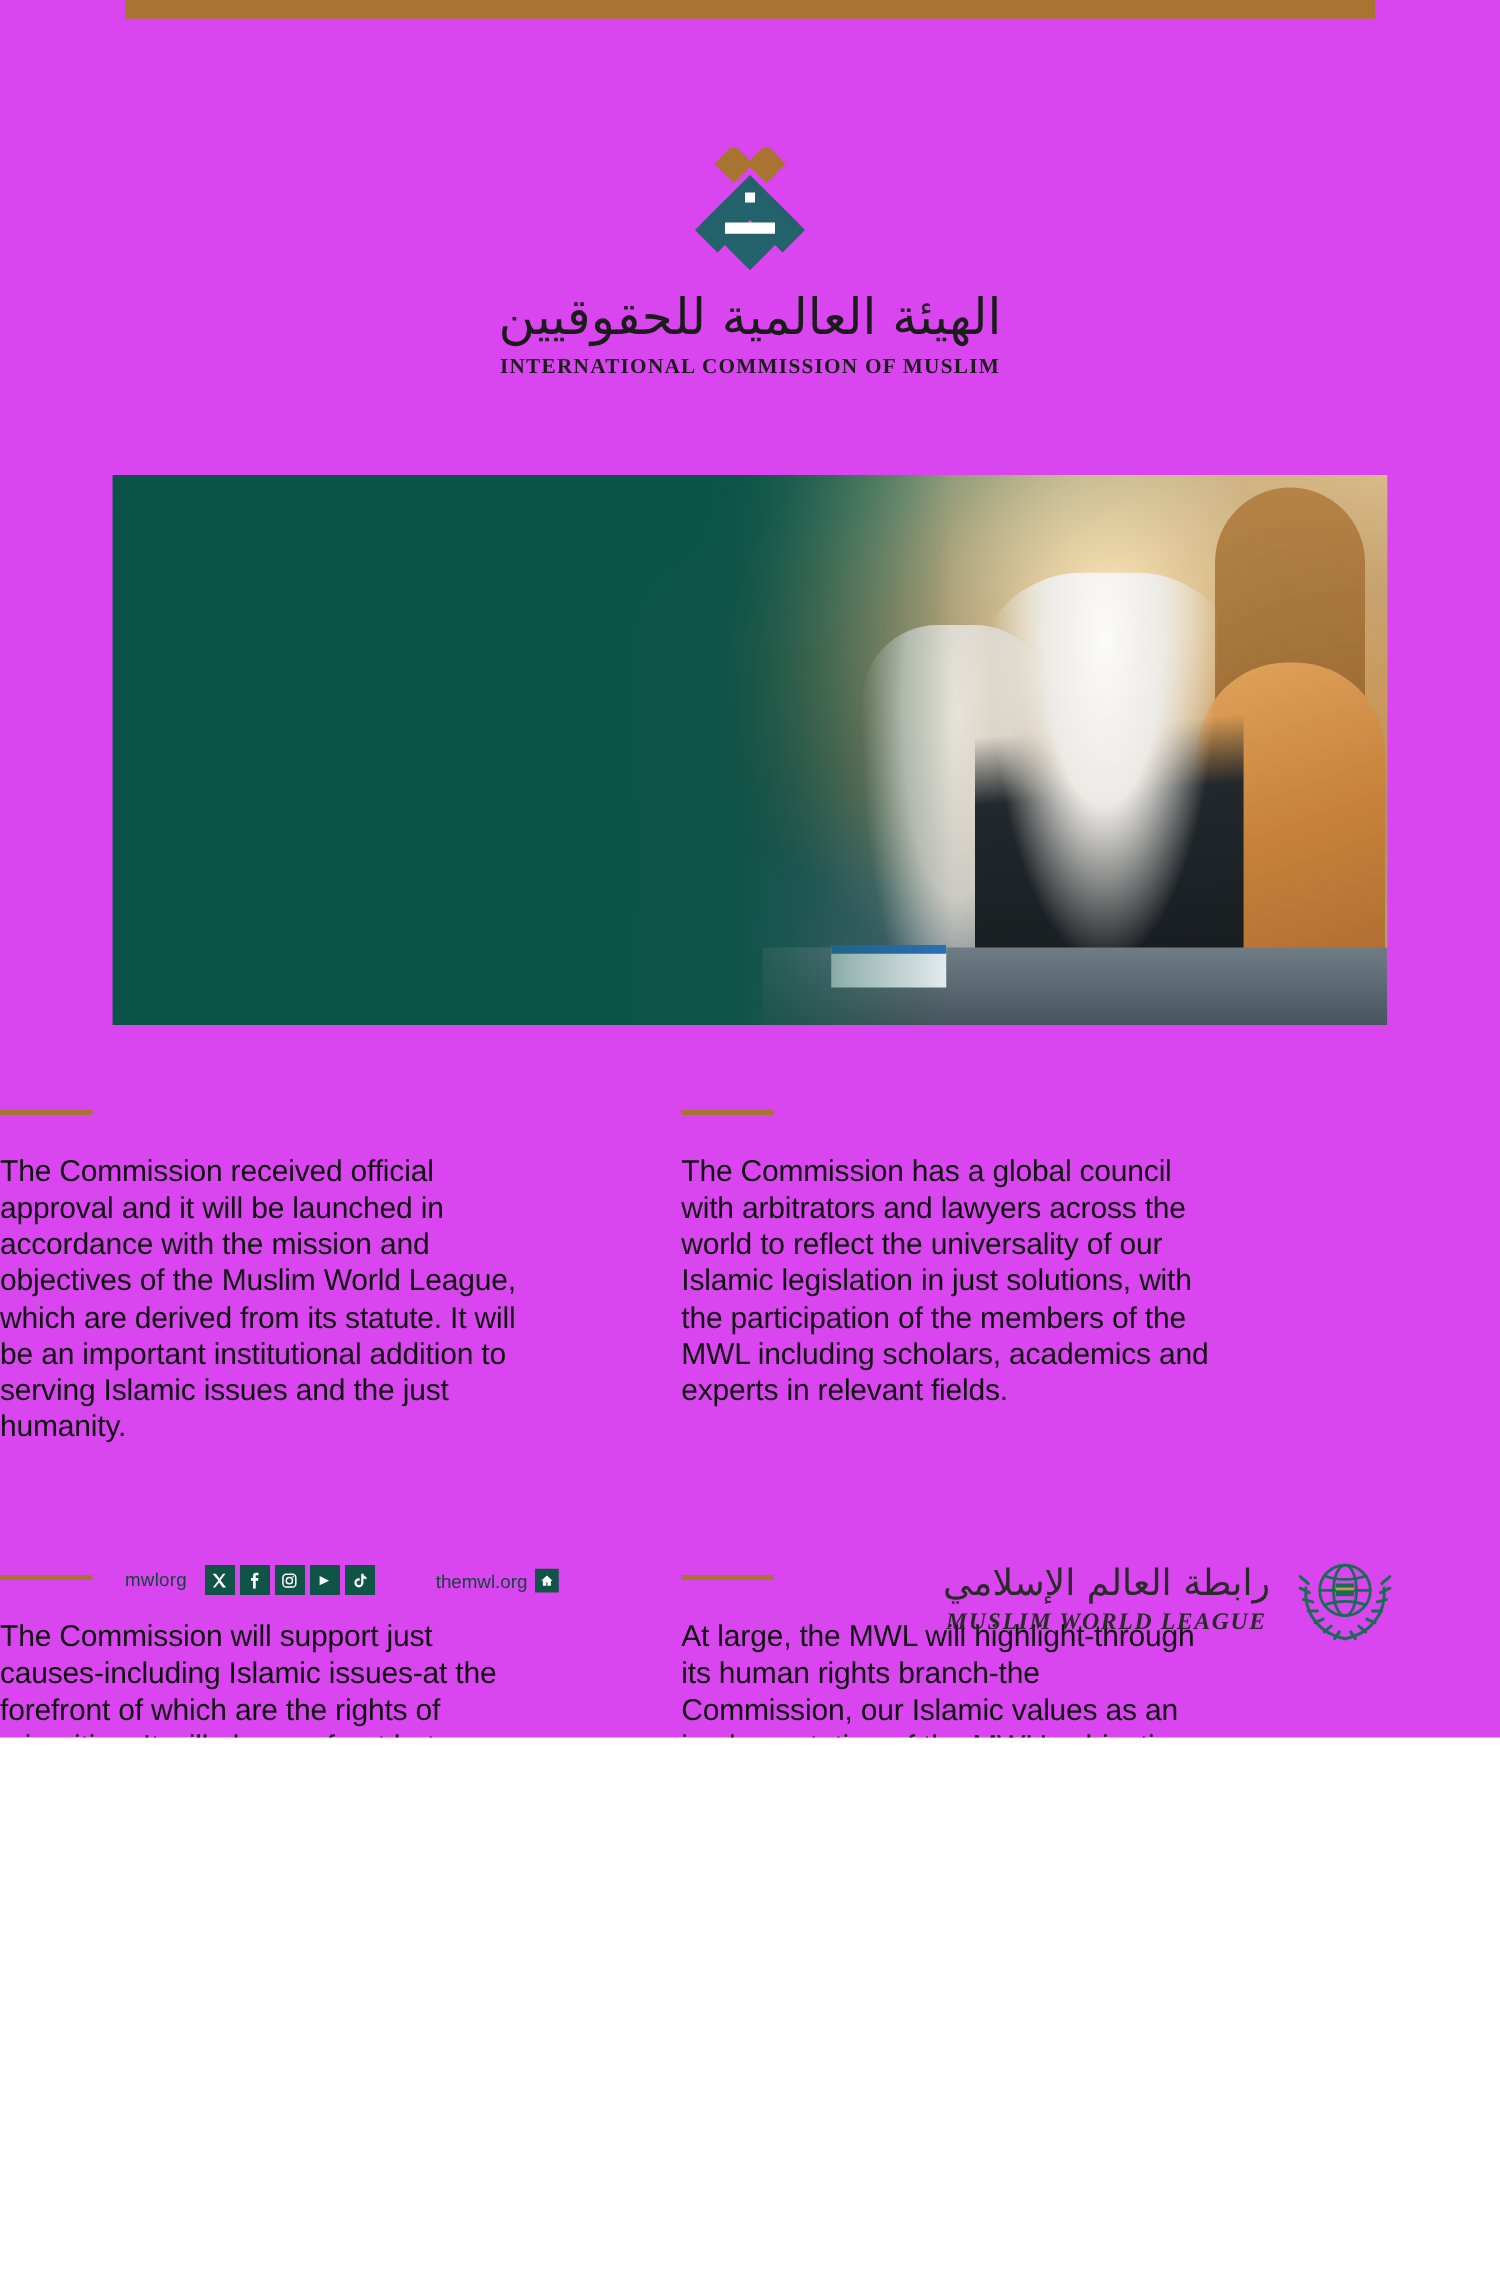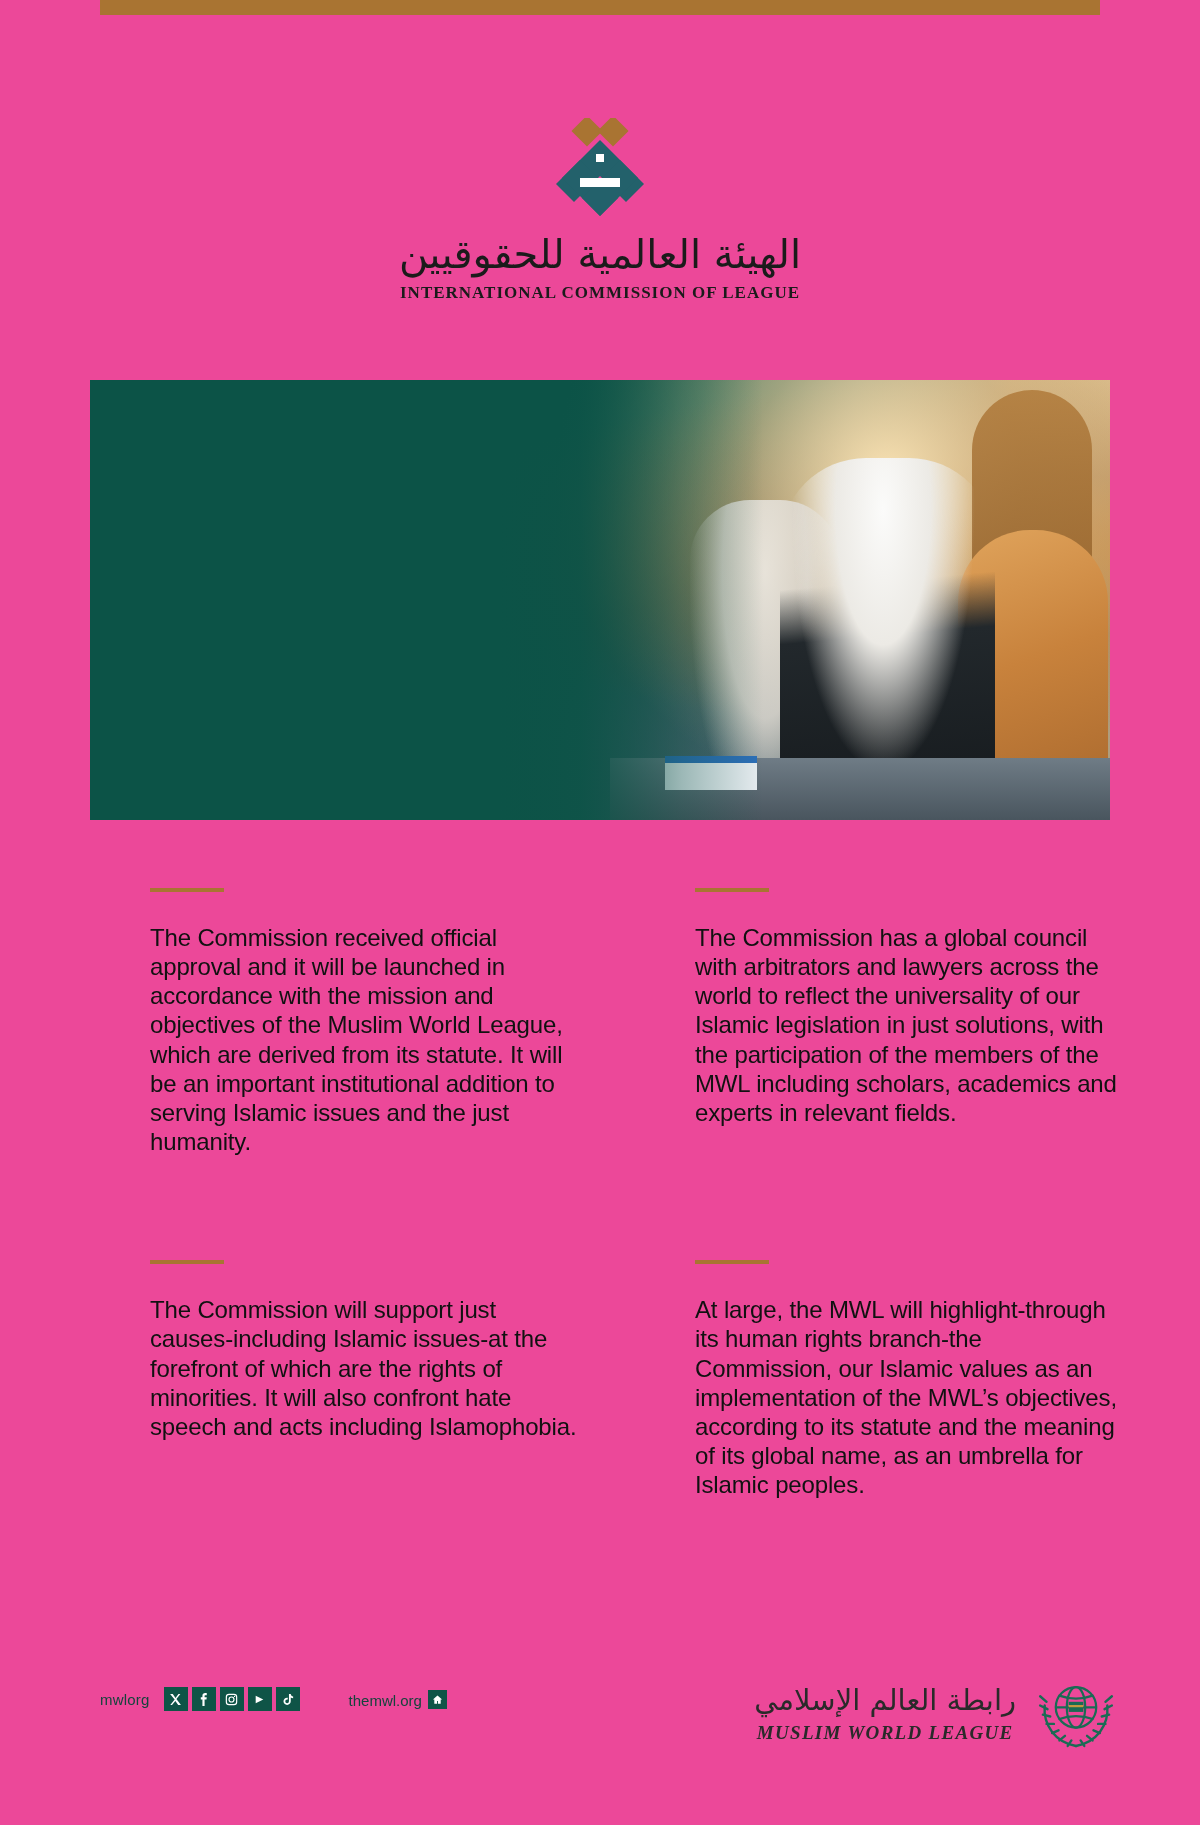--- a/index.html
+++ b/index.html
@@ -5,22 +5,22 @@
   * { box-sizing: border-box; margin: 0; padding: 0; }
   html, body {
     width: 1200px;
     height: 1825px;
     background: #ffffff;
     font-family: "Liberation Sans", sans-serif;
   }
   .page {
     position: relative;
     width: 1200px;
-    height: 1825px;
-    background: #ec4899;
+    height: 1390px;
+    background: #d946ef;
     overflow: hidden;
   }
 
   
   .topbar {
     position: absolute;
     top: 0;
     left: 100px;
     width: 1000px;
     height: 15px;
@@ -147,21 +147,20 @@
   
   .points {
     position: absolute;
     top: 888px;
     left: 0;
     width: 1200px;
     display: grid;
     grid-template-columns: 505px 505px;
     column-gap: 40px;
     row-gap: 104px;
-    padding-left: 150px;
   }
   .point { width: 430px; }
   .point-rule {
     width: 74px;
     height: 4px;
     background: #a97432;
     margin-bottom: 31px;
   }
   .point-text {
     font-size: 24px;
@@ -260,21 +259,21 @@
         <rect x="36" y="2" width="22" height="22" transform="rotate(45 47 13)" fill="#a97432"></rect>
         <rect x="62" y="2" width="22" height="22" transform="rotate(45 73 13)" fill="#a97432"></rect>
         <path d="M60 22 L104 66 L86 84 L60 58 L34 84 L16 66 Z" fill="#23616b"></path>
         <path d="M22 60 L40 42 L78 80 L60 98 Z" fill="#23616b"></path>
         <path d="M98 60 L80 42 L42 80 L60 98 Z" fill="#23616b"></path>
         <rect x="40" y="60" width="40" height="9" fill="#ffffff"></rect>
         <rect x="56" y="36" width="8" height="8" fill="#ffffff"></rect>
       </svg>
     </div>
     <div class="brand-arabic">الهيئة العالمية للحقوقيين</div>
-    <div class="brand-en">INTERNATIONAL COMMISSION OF LEAGUE</div>
+    <div class="brand-en">INTERNATIONAL COMMISSION OF MUSLIM</div>
   </div>
 
   <div class="hero">
     <div class="hero-photo">
       <div class="hero-arch"></div>
       <div class="hero-chair"></div>
       <div class="hero-figure-a"></div>
       <div class="hero-figure-b"></div>
       <div class="hero-desk"></div>
       <div class="hero-box"></div>

